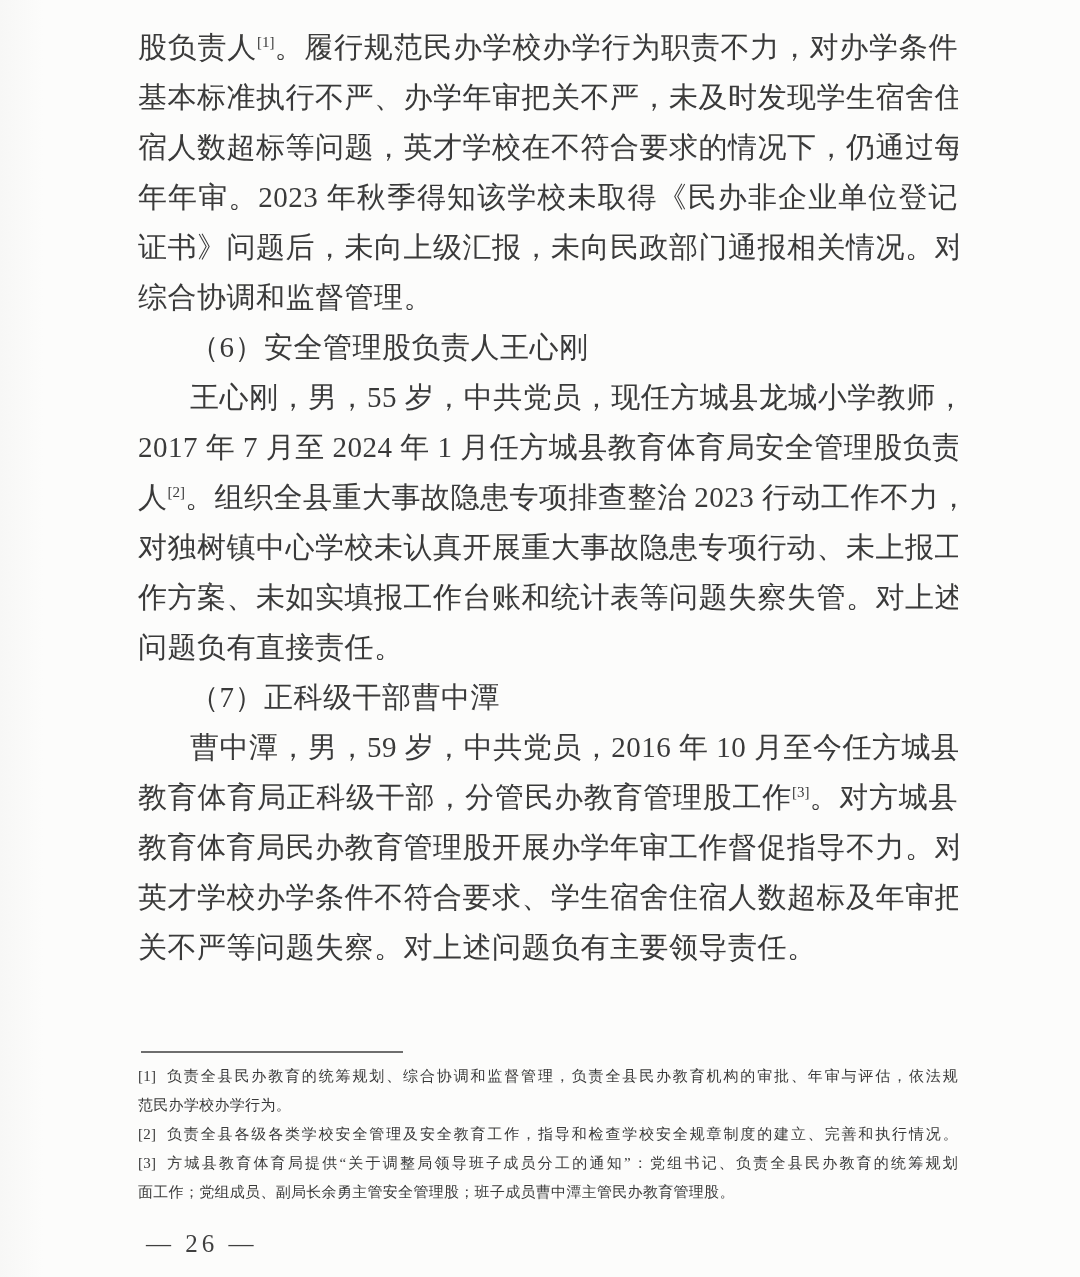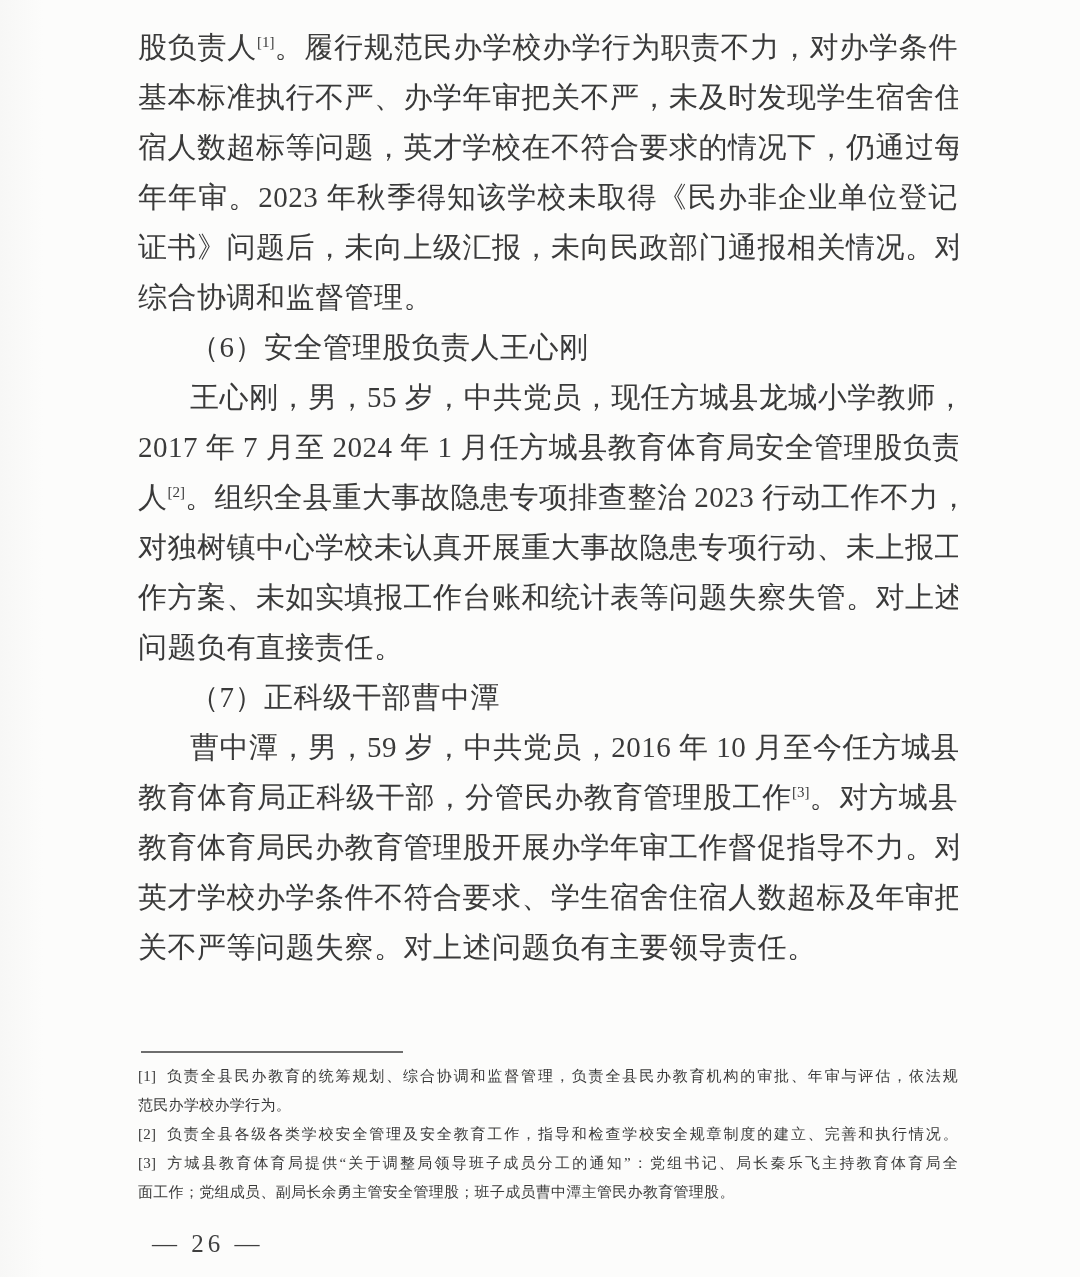--- a/index.html
+++ b/index.html
@@ -71,21 +71,20 @@
   .fmark { margin-right: 9px; }
   
   .pagenum {
     position: absolute;
     left: 146px;
     top: 1228px;
     font-size: 25px;
     line-height: 32px;
     color: #3f3f3f;
     letter-spacing: 4px;
-    margin-left: 6px;
   }
 </style>
 </head>
 <body>
 
 <div class="page">
 
   <div class="doc-body">
     <div class="bl j"><span>股负责人</span><sup class="ref">[1]</sup><span>。履行规范民办学校办学行为职责不力，对办学条件</span></div>
     <div class="bl j">基本标准执行不严、办学年审把关不严，未及时发现学生宿舍住</div>
@@ -107,19 +106,19 @@
     <div class="bl j">英才学校办学条件不符合要求、学生宿舍住宿人数超标及年审把</div>
     <div class="bl">关不严等问题失察。对上述问题负有主要领导责任。</div>
   </div>
 
   <div class="fn-divider"></div>
 
   <div class="footnotes">
     <div class="fl j"><span class="fmark">[1]</span><span>负责全县民办教育的统筹规划、综合协调和监督管理，负责全县民办教育机构的审批、年审与评估，依法规</span></div>
     <div class="fl">范民办学校办学行为。</div>
     <div class="fl j"><span class="fmark">[2]</span><span>负责全县各级各类学校安全管理及安全教育工作，指导和检查学校安全规章制度的建立、完善和执行情况。</span></div>
-    <div class="fl j"><span class="fmark">[3]</span><span>方城县教育体育局提供“关于调整局领导班子成员分工的通知”：党组书记、局长秦乐飞主持教育体育局全</span></div>
+    <div class="fl j"><span class="fmark">[3]</span><span>方城县教育体育局提供“关于调整局领导班子成员分工的通知”：党组书记、负责全县民办教育的统筹规划</span></div>
     <div class="fl">面工作；党组成员、副局长余勇主管安全管理股；班子成员曹中潭主管民办教育管理股。</div>
   </div>
 
   <div class="pagenum">— 26 —</div>
 
 </div>
 
 </body></html>

